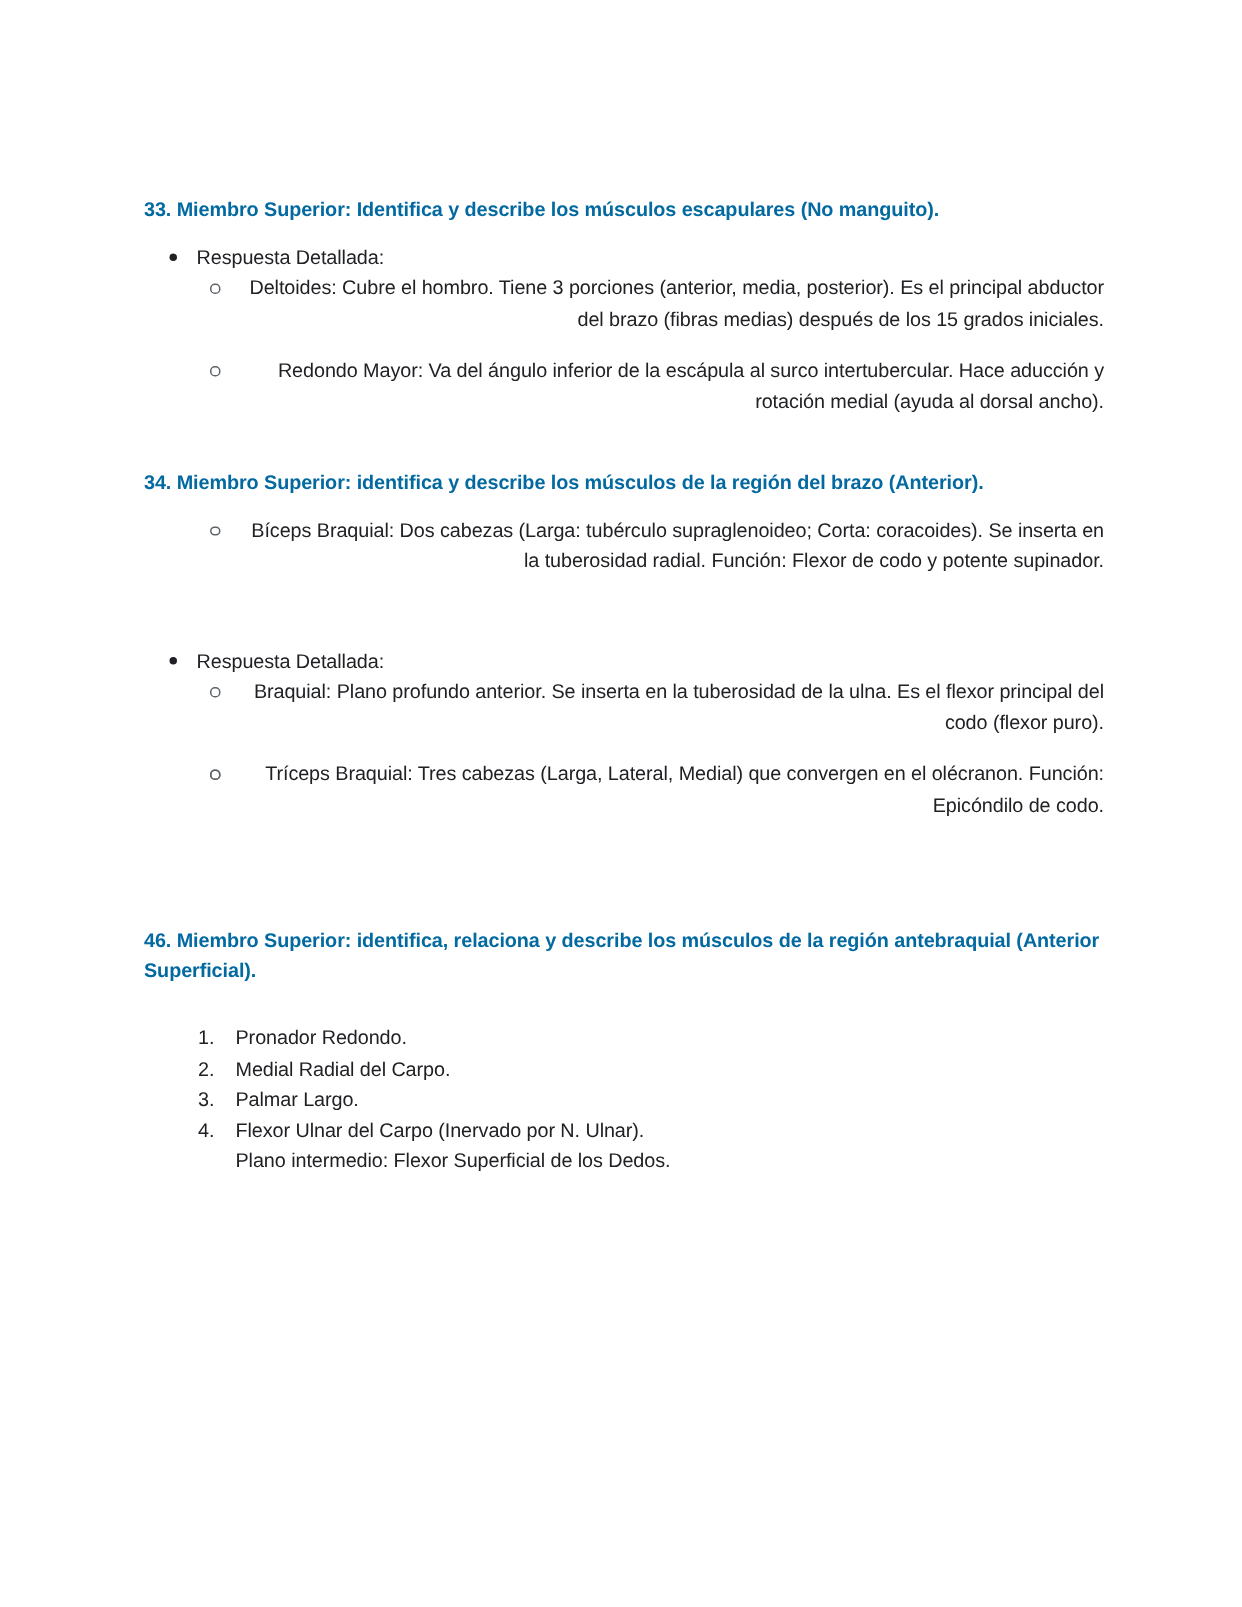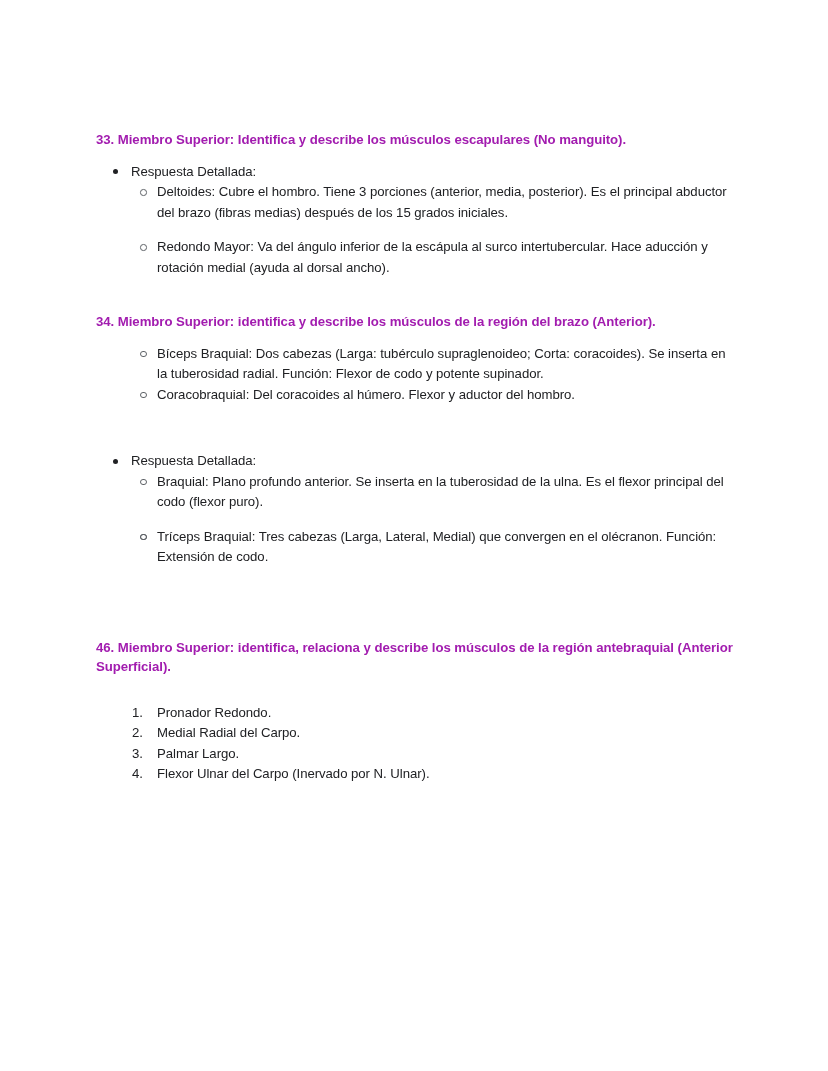--- a/index.html
+++ b/index.html
@@ -27,21 +27,21 @@
   .doc-body {
     width: 640px;
   }
 
   
   .q-heading {
     font-size: 13.2px;
     font-weight: bold;
     line-height: 19.5px;
     letter-spacing: -0.05px;
-    color: #a21caf;
+    color: #0369a1;
     margin: 0;
   }
 
   
   .sec { margin: 0; }
   .gap-after-heading { height: 12px; }
   .gap-section { height: 34px; }
   .gap-section-big { height: 70px; }
   .gap-para { height: 14px; }
 
@@ -65,20 +65,21 @@
   }
 
   
   .lvl2 {
     position: relative;
     padding-left: 61px;
     font-size: 13.2px;
     line-height: 20.5px;
     letter-spacing: -0.05px;
     margin: 0;
+    text-align: right;
   }
   .lvl2 > .circ {
     position: absolute;
     left: 44px;
     top: 7px;
     width: 4.5px;
     height: 4.5px;
     border-radius: 50%;
     border: 1px solid #5f6368;
     box-sizing: content-box;
@@ -139,24 +140,20 @@
     <div class="sec">
       <p class="q-heading">34. Miembro Superior: identifica y describe los músculos de la región del brazo (Anterior).</p>
       <div class="gap-after-heading"></div>
 
 
       <p class="lvl2">
         <span class="circ"></span>
         <b>Bíceps Braquial:</b><span class="txt"> Dos cabezas (Larga: tubérculo supraglenoideo; Corta: coracoides). Se inserta en la tuberosidad radial. Función: </span><b>Flexor de codo y potente supinador</b><span class="txt">.</span>
       </p>
 
-      <p class="lvl2">
-        <span class="circ"></span>
-        <b>Coracobraquial:</b><span class="txt"> Del coracoides al húmero. Flexor y aductor del hombro.</span><b></b><span class="txt"></span>
-      </p>
     </div>
 
     <div class="gap-section"></div>
 
     <div class="sec">
       <div class="gap-after-heading"></div>
 
       <p class="lvl1">
         <span class="disc"></span>
         <b>Respuesta Detallada:</b>
@@ -168,21 +165,21 @@
       </p>
 
       <div class="gap-para"></div>
 
       <p class="lvl2">
         <span class="circ"></span>
       </p>
 
       <p class="lvl2">
         <span class="circ"></span>
-        <b>Tríceps Braquial:</b><span class="txt"> Tres cabezas (Larga, Lateral, Medial) que convergen en el olécranon. Función: </span><b>Extensión de codo</b><span class="txt">.</span>
+        <b>Tríceps Braquial:</b><span class="txt"> Tres cabezas (Larga, Lateral, Medial) que convergen en el olécranon. Función: </span><b>Epicóndilo de codo</b><span class="txt">.</span>
       </p>
     </div>
 
     <div class="gap-section-big"></div>
 
     <div class="sec">
       <p class="q-heading">46. Miembro Superior: identifica, relaciona y describe los músculos de la región antebraquial (Anterior Superficial).</p>
       <div class="gap-after-heading"></div>
 
 
@@ -198,16 +195,20 @@
       </p>
       <p class="li-num">
         <span class="num">3.</span>
         <b>Palmar Largo.</b><span class="txt"></span>
       </p>
       <p class="li-num">
         <span class="num">4.</span>
         <b>Flexor Ulnar del Carpo</b><span class="txt"> (Inervado por N. Ulnar).</span>
       </p>
 
+      <p class="li-num">
+        <span class="circ" style="left:44px;top:7px;"></span>
+        <b>Plano intermedio: Flexor Superficial de los Dedos</b><span class="txt">.</span>
+      </p>
     </div>
 
   </div>
 </div>
 
 </body></html>

